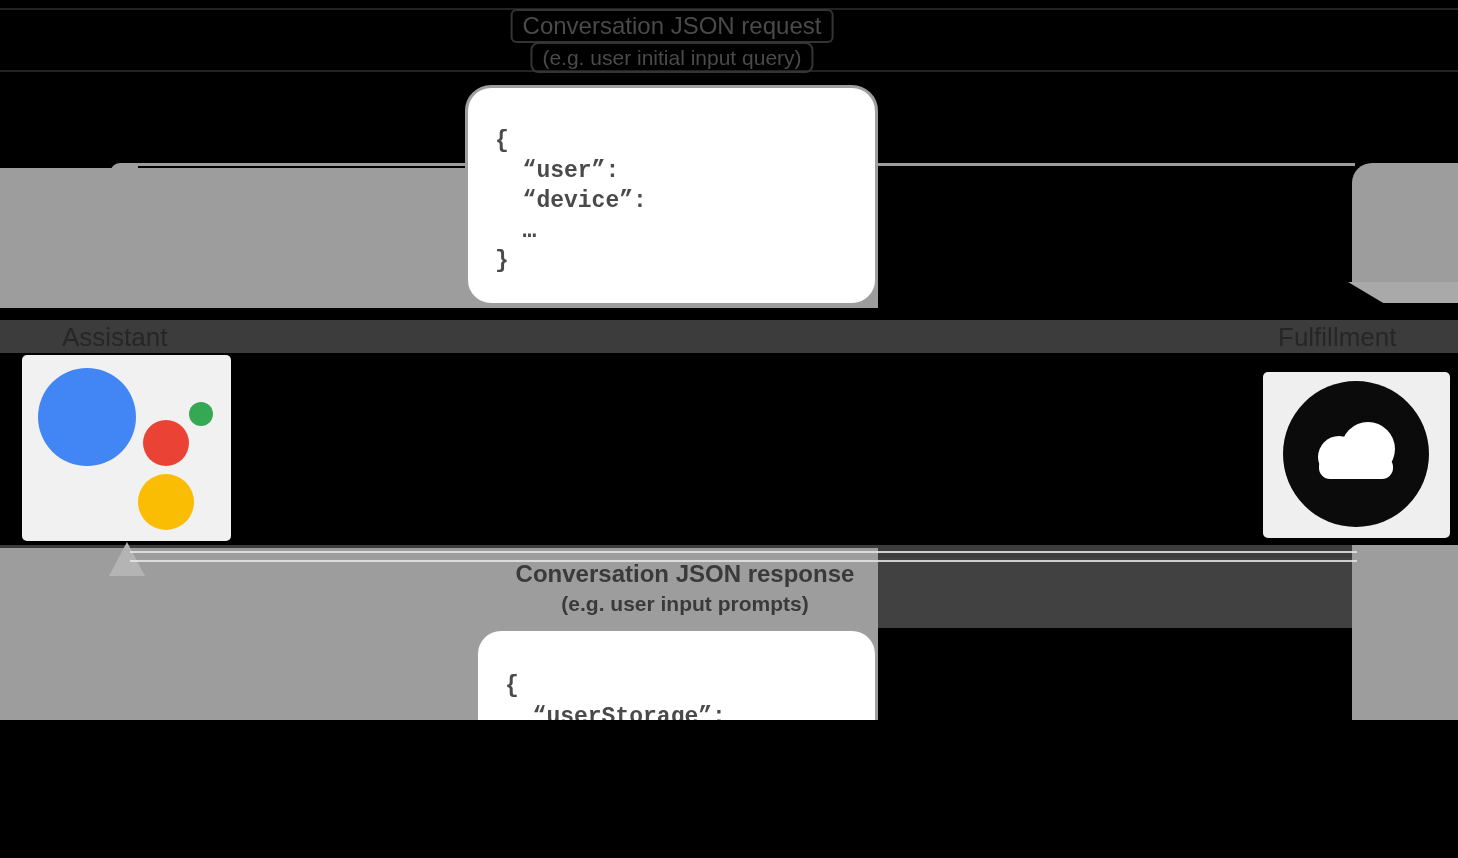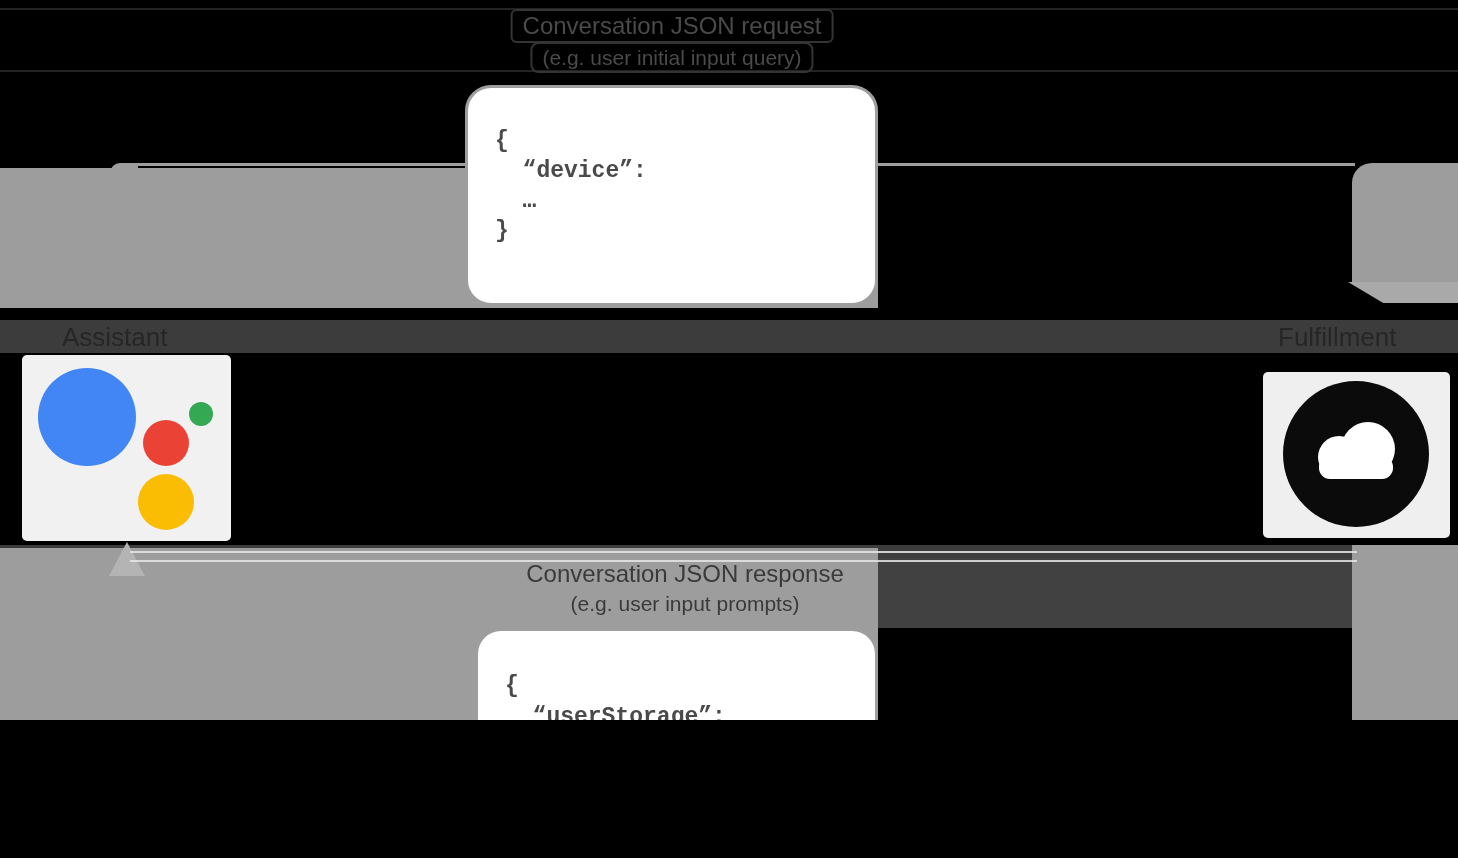--- a/index.html
+++ b/index.html
@@ -22,21 +22,21 @@
   .bottom-band{left:0;top:548px;width:878px;height:214px;}
   .bottom-right-band{left:1352px;top:545px;width:106px;height:216px;border-bottom-left-radius:20px;}
   .bottom-thinline{left:878px;top:758px;width:478px;height:3px;}
   .up-arrowhead{left:109px;top:542px;width:36px;height:34px;background:#b4b4b4;
                 clip-path:polygon(50% 0,0 100%,100% 100%);}
   
   .title-line{transform:translateX(-50%);color:#4a4a4a;border:2px solid #343434;
               border-radius:6px;padding:1px 10px;white-space:nowrap;}
   .title-1{left:672px;top:9px;font-size:24px;line-height:28px;}
   .title-2{left:672px;top:42px;font-size:21px;line-height:25px;border-radius:8px;}
-  .btitle{transform:translateX(-50%);color:#3a3a3a;white-space:nowrap;}
+  .btitle{transform:translateX(-50%);color:#3a3a3a;white-space:nowrap;font-weight:bold;}
   .btitle-1{left:685px;top:560px;font-size:24px;line-height:28px;}
   .btitle-2{left:685px;top:591px;font-size:21px;line-height:25px;}
   
   .endpoint-label{top:322px;font-size:26px;line-height:30px;color:#262626;white-space:nowrap;}
   .lbl-assistant{left:62px;}
   .lbl-fulfillment{left:1278px;}
   
   .assistant-box{left:22px;top:355px;width:209px;height:186px;background:#f1f1f1;border-radius:5px;}
   .dot{position:absolute;border-radius:50%;}
   .dot-blue{left:16px;top:13px;width:98px;height:98px;background:#4285F4;}
@@ -101,20 +101,21 @@
     <svg width="187" height="166" viewBox="0 0 187 166">
       <circle cx="93" cy="82" r="73" fill="#0b0b0b"></circle>
       <circle cx="76" cy="85" r="21" fill="#ffffff"></circle>
       <circle cx="105" cy="77" r="27" fill="#ffffff"></circle>
       <rect x="56" y="84" width="74" height="23" rx="11" fill="#ffffff"></rect>
     </svg>
   </div>
 
   <div class="abs json-box json-top">
     <div>{</div>
+    <div>  “user”:</div>
     <div>  “device”:</div>
     <div>  …</div>
     <div>}</div>
   </div>
 
   <div class="abs json-box json-bottom">
     <div>{</div>
     <div>  “userStorage”:</div>
     <div>  …</div>
     <div>}</div>

